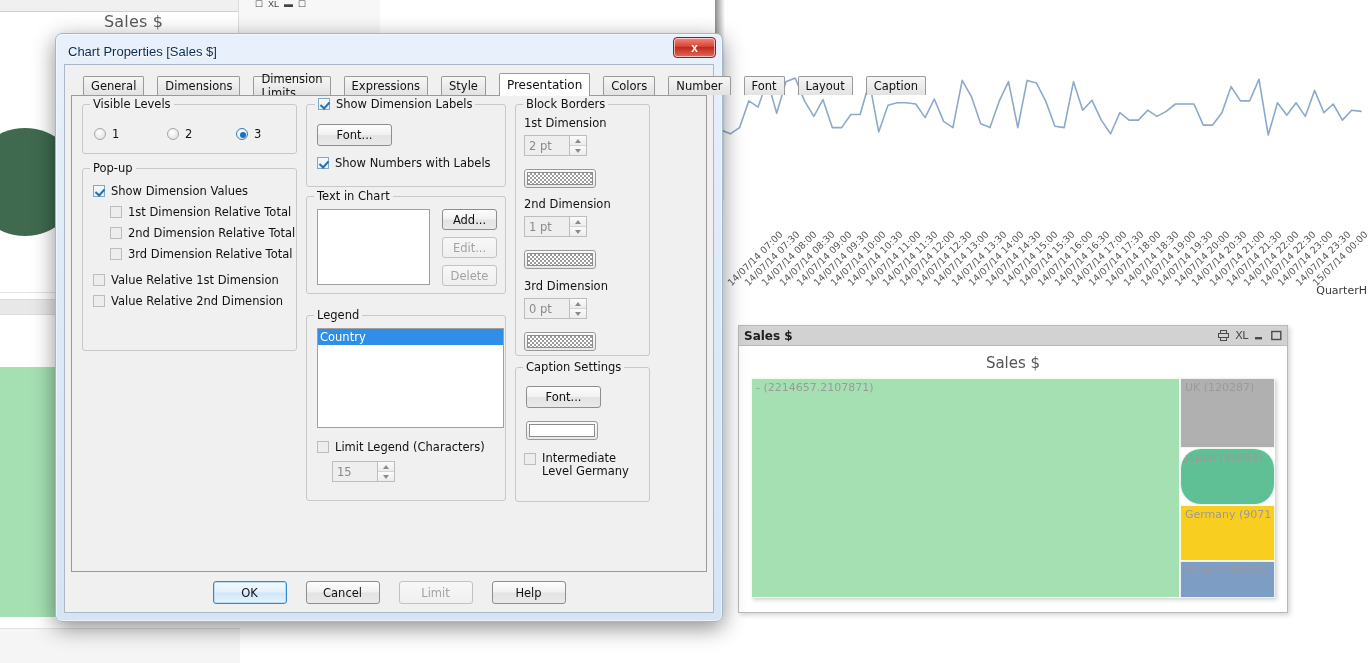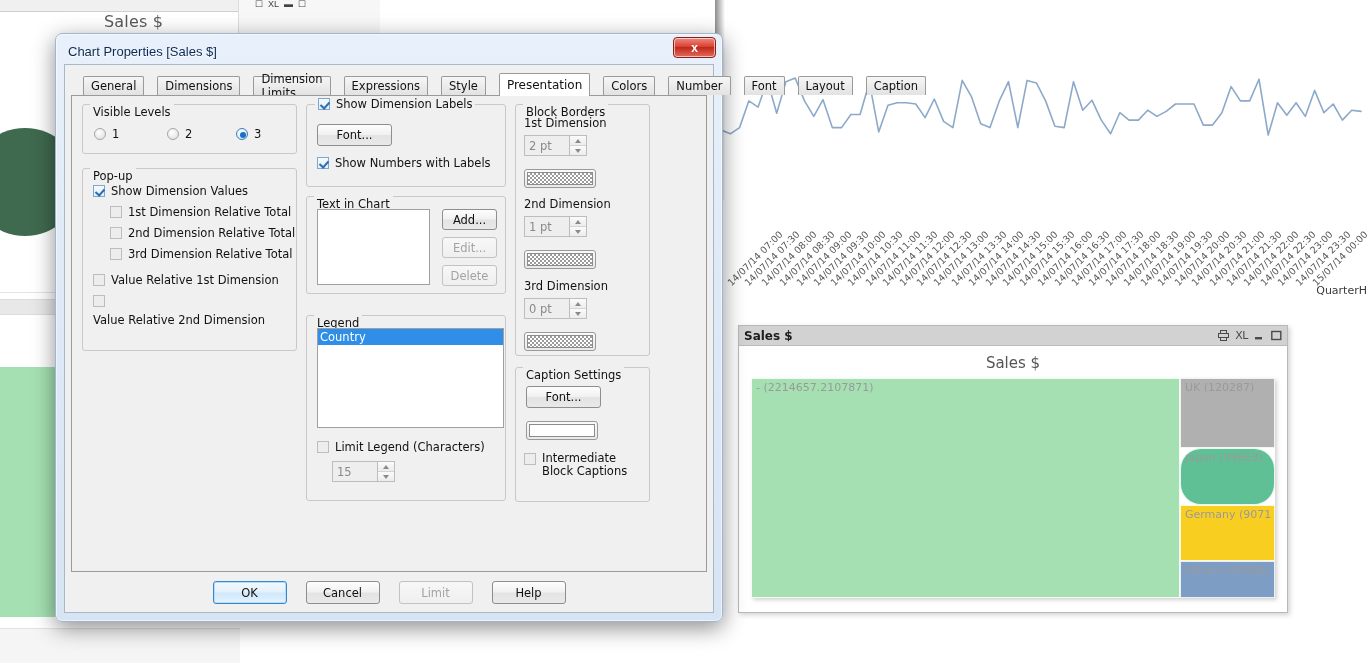--- a/index.html
+++ b/index.html
@@ -186,21 +186,21 @@
   }
   .tabpanel {
     position: absolute; left: 6px; right: 6px; top: 30px; bottom: 40px;
     background: #f0f0f0;
     border: 1px solid #9a9a9a;
   }
 
   
   .gbox { position: absolute; border: 1px solid #c8c8c8; border-radius: 3px; background: transparent; }
   .gbox > .legend-txt {
-    position: absolute; top: -8px; left: 7px; padding: 8px 3px;
+    position: absolute; top: -8px; left: 7px; padding: 0 3px;
     background: #f0f0f0; font-size: 11.5px; color: #111;
     font-family: "DejaVu Sans", sans-serif; white-space: nowrap;
   }
 
   .lbl { font-size: 11.5px; color: #111; font-family: "DejaVu Sans", sans-serif; white-space: nowrap; }
 
   
   .radio-wrap { position: absolute; display: flex; align-items: center; gap: 6px; cursor: pointer; }
   .radio {
     width: 12px; height: 12px; border-radius: 50%;
@@ -469,21 +469,21 @@
             <span class="lbl">2nd Dimension Relative Total</span>
           </div>
           <div class="cb-wrap" style="left:27px; top:78px;">
             <span class="cb dim"></span>
             <span class="lbl">3rd Dimension Relative Total</span>
           </div>
           <div class="cb-wrap" style="left:10px; top:104px;">
             <span class="cb dim"></span>
             <span class="lbl">Value Relative 1st Dimension</span>
           </div>
-          <div class="cb-wrap" style="left:10px; top:125px;flex-direction:column;">
+          <div class="cb-wrap" style="left:10px; top:125px;">
             <span class="cb dim"></span>
             <span class="lbl">Value Relative 2nd Dimension</span>
           </div>
         </div>
 
         <div class="gbox" style="left:234px; top:8px; width:200px; height:83px;">
           <div class="cb-wrap" style="left:8px; top:-8px; background:#f0f0f0; padding:0 3px;">
             <span class="cb checked"></span>
             <span class="lbl">Show Dimension Labels</span>
           </div>
@@ -577,21 +577,21 @@
         </div>
 
         <div class="gbox" style="left:443px; top:271px; width:135px; height:135px;">
           <div class="legend-txt">Caption Settings</div>
           <div class="btn" style="position:absolute; left:10px; top:18px; width:75px; height:22px;">Font...</div>
           <div class="swatch" style="left:10px; top:53px; width:72px;">
             <div class="swatch-inner plain"></div>
           </div>
           <div class="cb-wrap" style="left:8px; top:84px; width:118px;">
             <span class="cb dim"></span>
-            <span class="lbl" style="white-space:normal; line-height:13px;">Intermediate Block Captions</span>
+            <span class="lbl" style="white-space:normal; line-height:13px;">Intermediate Level Germany</span>
           </div>
         </div>
 
       </div>
 
       <div class="btnrow" id="btnrow">
           <div class="btn default">OK</div>
           <div class="btn">Cancel</div>
           <div class="btn disabled">Limit</div>
           <div class="btn">Help</div>

